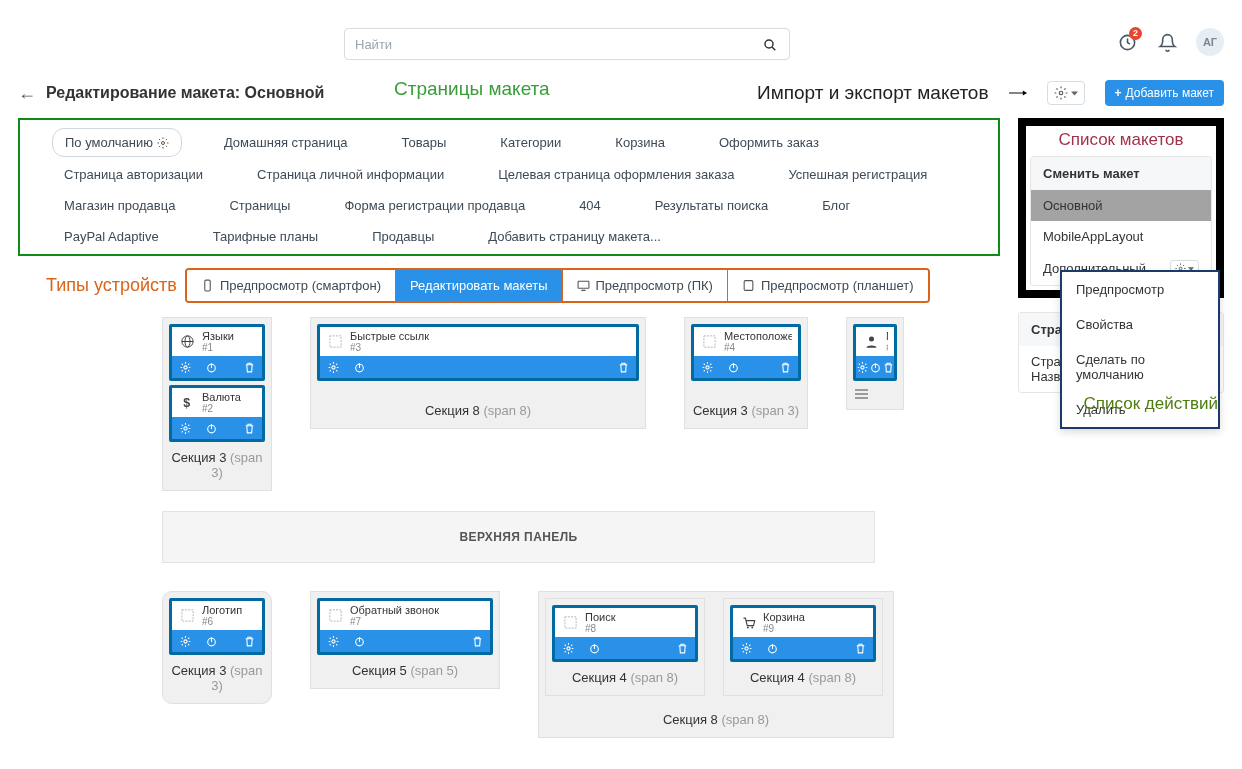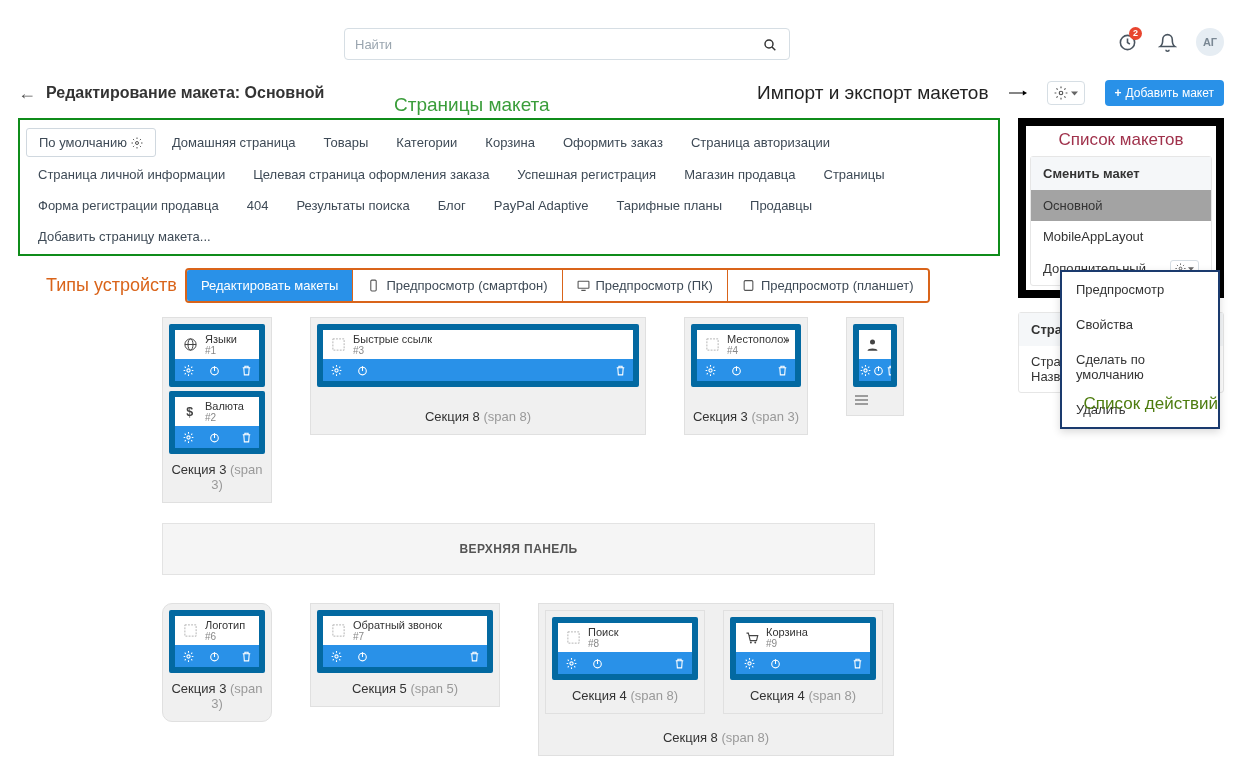--- a/index.html
+++ b/index.html
@@ -32,38 +32,38 @@
 .gear-btn { border: 1px solid #d6dee4; border-radius: 4px; background: #fff; padding: 4px 6px; display: flex; align-items: center; gap: 3px; cursor: pointer; }
 .add-btn { background: #2991e8; color: #fff; border: none; border-radius: 4px; padding: 6px 10px; font-size: 12px; cursor: pointer; display: flex; align-items: center; gap: 4px; }
 
 
 .main { display: flex; padding: 0 18px; gap: 18px; align-items: flex-start; }
 .left-col { flex: 1; }
 .right-col { width: 206px; }
 
 
 .pages-box { border: 2px solid #0f8c1a; padding: 8px 6px 4px; display: flex; flex-wrap: wrap; gap: 4px; }
-.page-tab { padding: 6px 12px; color: #3e4a56; font-size: 13px; cursor: pointer; border-radius: 3px; display: inline-flex; align-items: center; gap: 4px; }
+.page-tab { padding: 6px 12px; color: #3e4a56; font-size: 13px; cursor: pointer; border-radius: 12px; display: inline-flex; align-items: center; gap: 4px; margin-left: 26px; }
 .page-tab.active { border: 1px solid #d0d8df; background: #fff; }
 
 
 .device-row { display: flex; align-items: center; gap: 0; margin-top: 12px; }
 .device-label { margin-right: 8px; margin-left: 28px; }
 .device-tabs { border: 2px solid #d9641a; border-radius: 4px; display: flex; overflow: hidden; }
 .dev-tab { padding: 8px 14px; font-size: 13px; background: #fff; color: #3e4a56; cursor: pointer; display: flex; align-items: center; gap: 6px; border-left: 1px solid #d9641a; }
 .dev-tab:first-child { border-left: none; }
 .dev-tab.active { background: #2991e8; color: #fff; }
 
 
 .canvas { margin-top: 14px; }
 .section-row { display: flex; gap: 38px; align-items: flex-start; }
 .section-box { background: #f0f0f0; border: 1px solid #e0e0e0; padding: 6px; position: relative; }
 .section-label { text-align: center; font-size: 13px; color: #333; padding: 4px 0; }
 .section-label .span { color: #999; }
-.block { background: #fff; border: 6px solid #0369a1; border-radius: 2px; margin-bottom: 4px; overflow: hidden; }
+.block { background: #fff; border: 3px solid #0369a1; border-radius: 2px; margin-bottom: 4px; overflow: hidden; }
 .block-head { display: flex; align-items: center; padding: 3px 6px; gap: 6px; }
 .block-title { font-size: 11px; flex: 1; white-space: nowrap; overflow: hidden; }
 .block-num { font-size: 10px; color: #888; }
 .block-actions { background: #2991e8; display: flex; align-items: center; }
 .block-actions > * { width: 26px; height: 22px; display: flex; align-items: center; justify-content: center; cursor: pointer; }
 .block-actions .trash { margin-left: auto; }
 .block-icon { width: 18px; height: 18px; display: flex; align-items: center; justify-content: center; }
 .top-panel-bar { background: #f5f5f5; border: 1px solid #e3e3e3; text-align: center; padding: 18px 0; font-size: 12px; font-weight: 600; letter-spacing: .4px; color: #555; margin-top: 20px; }
 
 
@@ -111,21 +111,21 @@
           <path d="M10 21a2 2 0 0 0 4 0"></path>
         </svg>
     </div>
     <div class="avatar">АГ</div>
   </div>
 </div>
 
 <div class="title-row" style="position:relative;">
   <span class="back-arrow">←</span>
   <span class="page-title">Редактирование макета: Основной</span>
-  <span class="annotation-label green" style="left:394px;top:20px;">Страницы макета</span>
+  <span class="annotation-label green" style="left:394px;top:4px;">Страницы макета</span>
   <div class="import-export-wrap">
     <span class="import-export-text">Импорт и экспорт макетов</span>
     <svg class="arrow-svg" height="10" viewBox="0 0 30 10">
         <line x1="0" y1="5" x2="26" y2="5" stroke="#000" stroke-width="1.6"></line>
         <polygon points="30,5 23,1 23,9" fill="#000"></polygon>
       </svg>
     <button class="gear-btn">
       <svg width="14" height="14" viewBox="0 0 24 24" fill="none" stroke="#555" stroke-width="2">
           <circle cx="12" cy="12" r="3"></circle>
           <path d="M12 1v3M12 20v3M4.2 4.2l2.1 2.1M17.7 17.7l2.1 2.1M1 12h3M20 12h3M4.2 19.8l2.1-2.1M17.7 6.3l2.1-2.1"></path>
@@ -166,28 +166,28 @@
         <div class="page-tab">Блог</div>
         <div class="page-tab">PayPal Adaptive</div>
         <div class="page-tab">Тарифные планы</div>
         <div class="page-tab">Продавцы</div>
         <div class="page-tab">Добавить страницу макета...</div>
       </div>
 
     <div class="device-row">
       <span class="annotation-label orange device-label">Типы устройств</span>
       <div class="device-tabs" id="device-tabs">
-          <div class="dev-tab active">
-            <span>Редактировать макеты</span>
-          </div>
           <div class="dev-tab">
             <svg width="13" height="13" viewBox="0 0 24 24">
               <rect x="7" y="2" width="10" height="20" rx="2" fill="none" stroke="#555" stroke-width="2"></rect>
             </svg>
             <span>Предпросмотр (смартфон)</span>
+          </div>
+          <div class="dev-tab active">
+            <span>Редактировать макеты</span>
           </div>
           <div class="dev-tab">
             <svg width="13" height="13" viewBox="0 0 24 24">
               <rect x="2" y="4" width="20" height="13" rx="1" fill="none" stroke="#555" stroke-width="2"></rect>
               <line x1="8" y1="21" x2="16" y2="21" stroke="#555" stroke-width="2"></line>
             </svg>
             <span>Предпросмотр (ПК)</span>
           </div>
           <div class="dev-tab">
             <svg width="13" height="13" viewBox="0 0 24 24">

